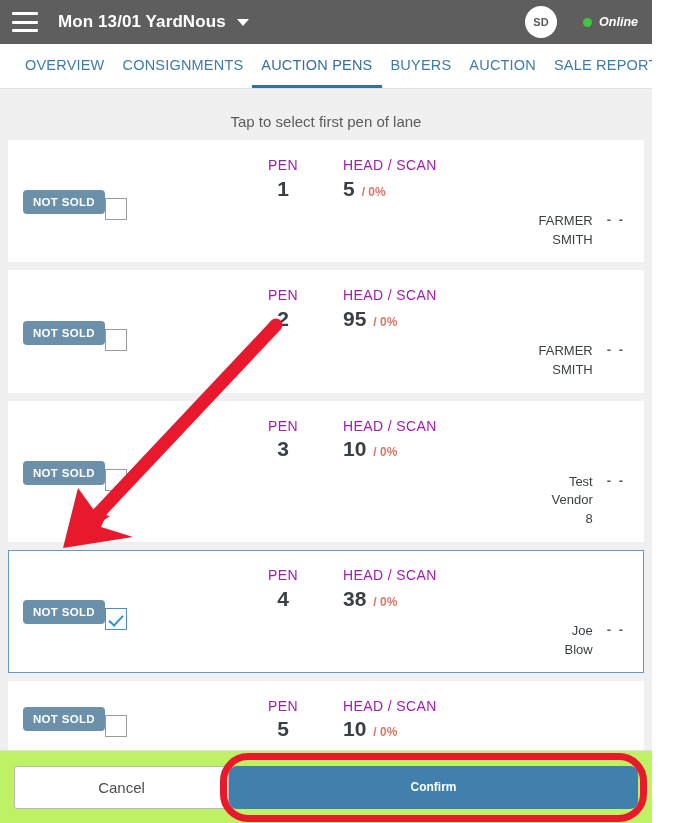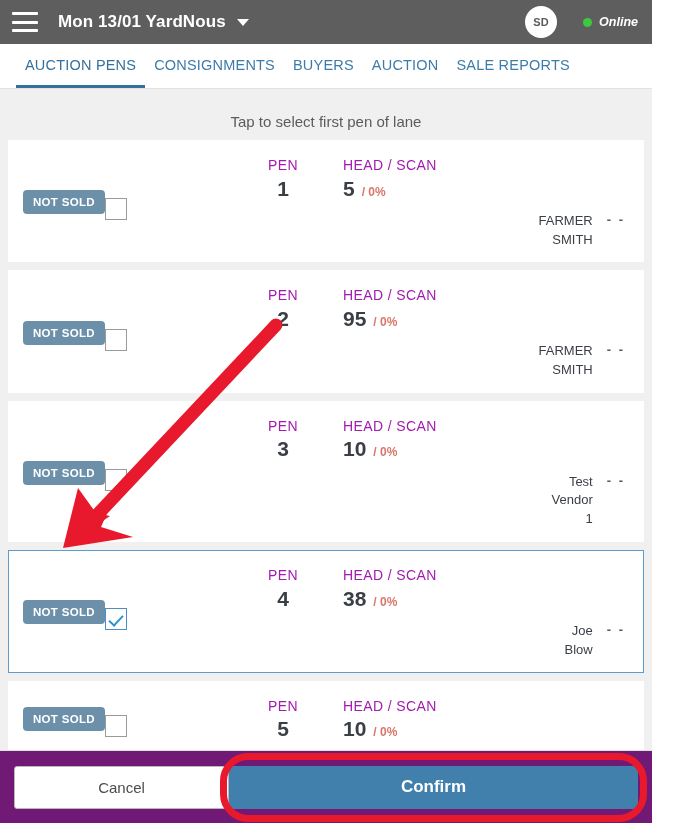--- a/index.html
+++ b/index.html
@@ -183,21 +183,21 @@
   }
   .vendor-dashes {
     font-size: 13px; font-weight: 700; color: #5a5a5a;
     margin-left: 14px; white-space: nowrap;
     letter-spacing: 2px;
   }
 
   
   .bottombar {
     flex: 0 0 73px; height: 73px;
-    background: #701a75;
+    background: #bef264;
     border-top: 1px solid #e0e0e0;
     display: flex; align-items: center;
     padding: 0 14px;
     position: relative;
   }
   .btn-cancel {
     width: 215px; flex: 0 0 215px; height: 43px;
     background: #ffffff;
     border: 1px solid #b9b9b9;
     border-radius: 3px;
@@ -207,22 +207,22 @@
     font-family: "Liberation Sans", sans-serif;
   }
   .confirm-wrap {
     flex: 1 1 auto; height: 49px;
     position: relative;
     display: flex; align-items: center;
   }
   .btn-confirm {
     width: 100%; height: 43px;
     background: #4180ad;
-    border: none; border-radius: 1px;
-    color: #ffffff; font-size: 17px; font-weight: 700;
+    border: none; border-radius: 8px;
+    color: #ffffff; font-size: 12px; font-weight: 700;
     display: flex; align-items: center; justify-content: center;
     cursor: pointer;
     font-family: "Liberation Sans", sans-serif;
   }
   .confirm-ring {
     position: absolute;
     left: -9px; top: -10px; right: -9px; bottom: -10px;
     border: 7px solid #e8192c;
     border-radius: 28px;
     pointer-events: none;
@@ -252,22 +252,23 @@
     <div class="caret-down"></div>
     <div class="topbar-spacer"></div>
     <div class="avatar">SD</div>
     <div class="status-wrap">
       <span class="status-dot"></span>
       <span class="status-text">Online</span>
     </div>
   </div>
 
   <div class="tabbar">
+    <div class="tab">OVERVIEW</div>
+    <div class="tab">CONSIGNMENTS</div>
     <div class="tab active">AUCTION PENS</div>
-    <div class="tab">CONSIGNMENTS</div>
     <div class="tab">BUYERS</div>
     <div class="tab">AUCTION</div>
     <div class="tab">SALE REPORTS</div>
   </div>
 
   <div class="content">
     <div class="lane-hint">Tap to select first pen of lane</div>
 
     <div class="pen-list">
 
@@ -324,21 +325,21 @@
           <div class="col-label">PEN</div>
           <div class="col-value">3</div>
         </div>
         <div class="pen-col-right">
           <div class="col-label">HEAD / SCAN</div>
           <div class="headscan-row">
             <span class="col-value">10</span>
             <span class="scan-pct">/ 0%</span>
           </div>
           <div class="vendor-row">
-            <span class="vendor-name">Test Vendor 1</span>
+            <span class="vendor-name">Test Vendor 8</span>
             <span class="vendor-dashes">- -</span>
           </div>
         </div>
       </div>
 
       <div class="pen-card selected">
         <div class="pen-col-left">
           <div class="badge-notsold">NOT SOLD</div>
           <div class="pen-check checked"></div>
         </div>

